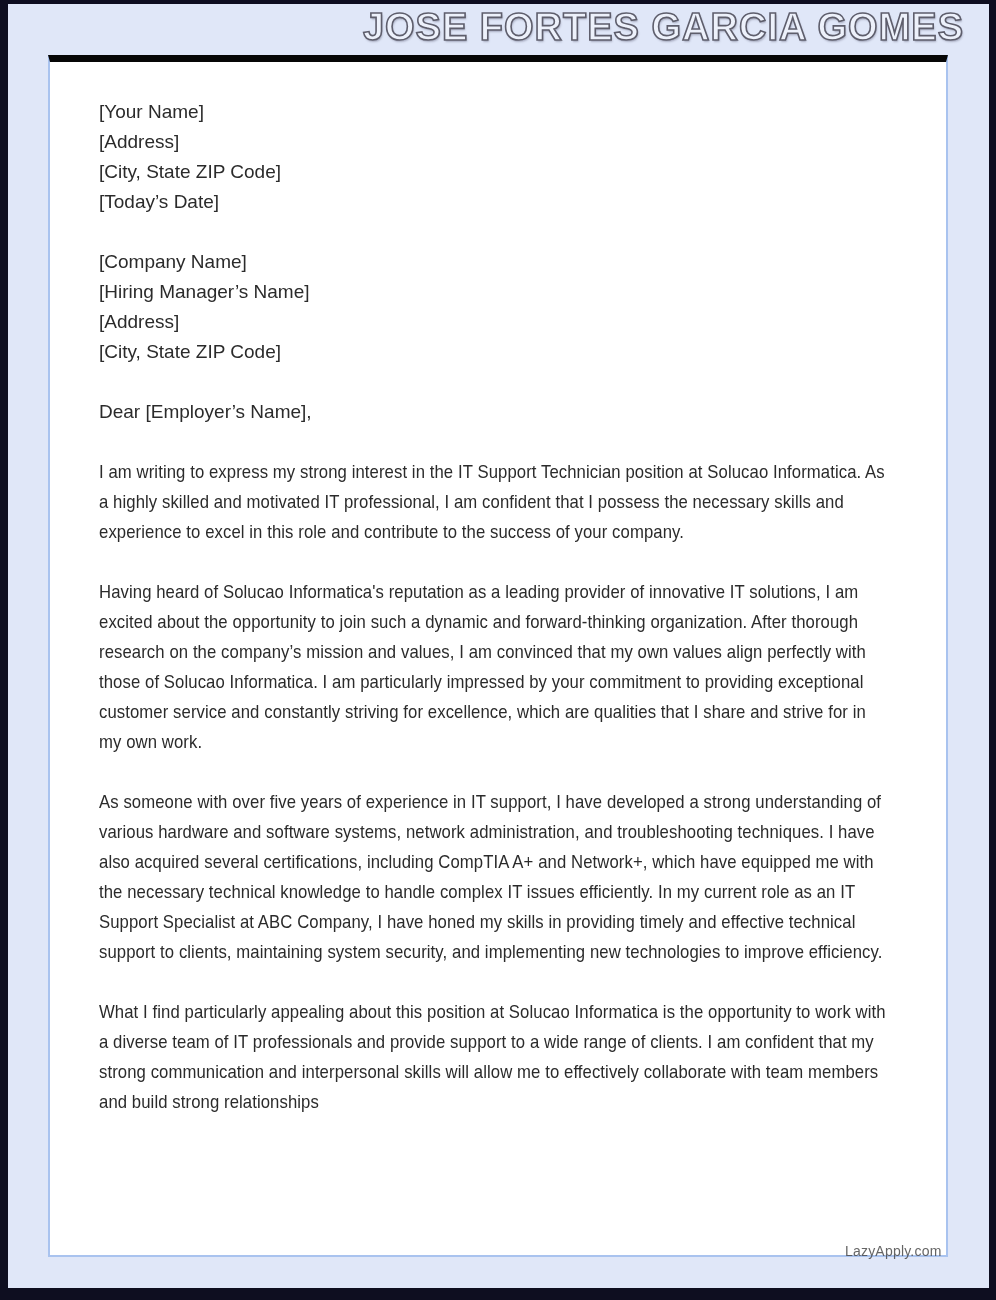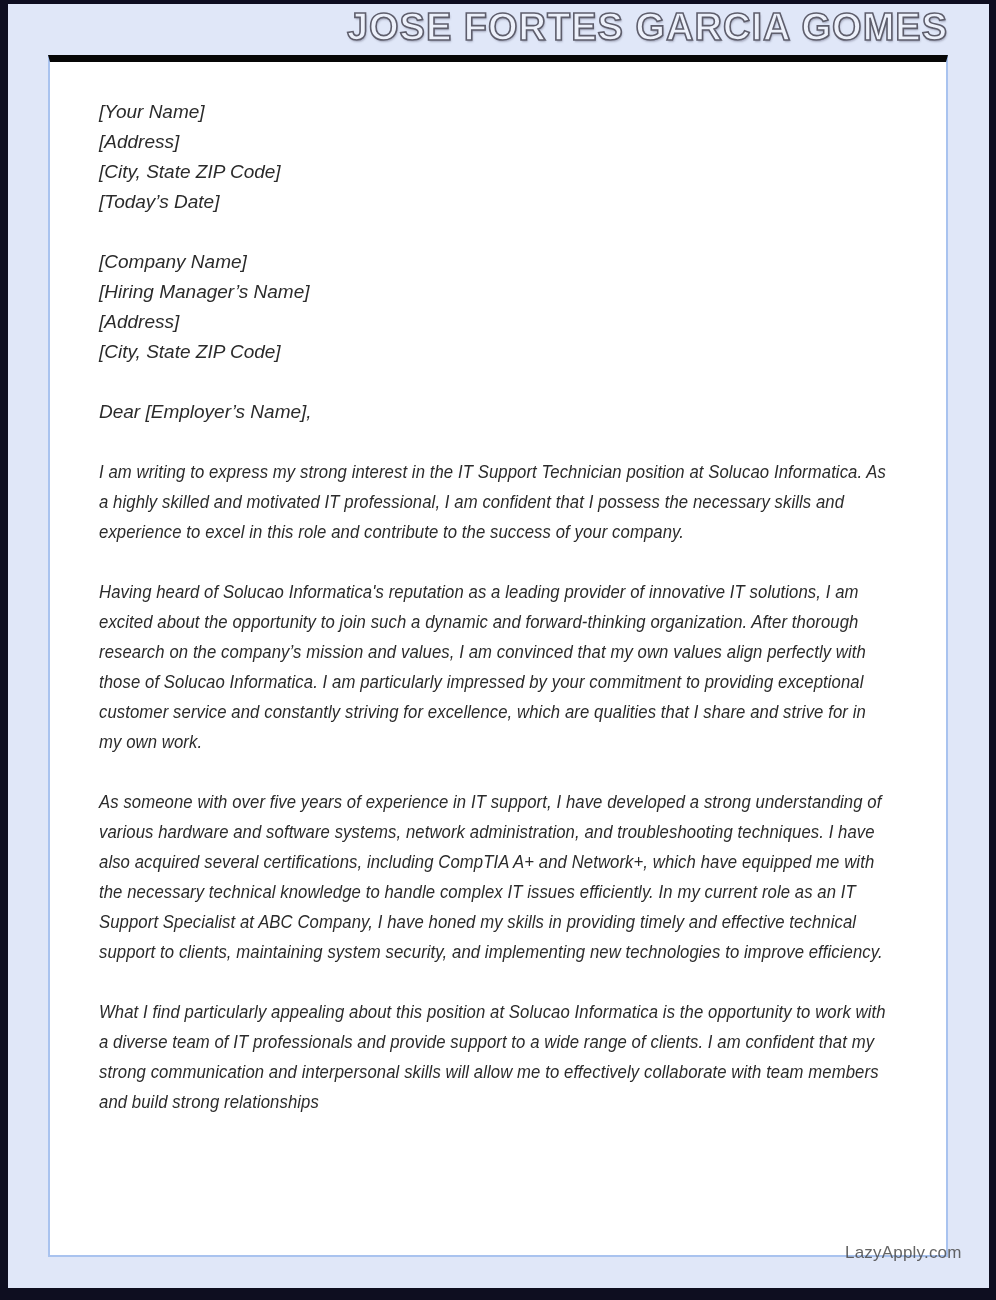--- a/index.html
+++ b/index.html
@@ -20,21 +20,21 @@
   .frame-top    { left: 0; top: 0; width: 996px; height: 4px; }
   .frame-left   { left: 0; top: 0; width: 8px; height: 1300px; }
   .frame-right  { right: 0; top: 0; width: 7px; height: 1300px; }
   .frame-bottom { left: 0; bottom: 0; width: 996px; height: 12px; }
 
   
   .title {
     position: absolute;
     left: 0; top: 6px;
     width: 996px;
-    padding-right: 48px;
+    padding-right: 32px;
     text-align: right;
     font-size: 38px;
     font-weight: 700;
     letter-spacing: 1px;
     color: #edf1fb;
     -webkit-text-stroke: 1.6px #5e5e6c;
     text-shadow: 1px 2px 2px rgba(70,70,95,0.35);
     white-space: nowrap;
     z-index: 5;
   }
@@ -52,36 +52,35 @@
 
   
   .content {
     position: absolute;
     left: 99px; top: 97px;
     width: 794px;
     color: #2b2b2b;
     font-size: 19px;
     line-height: 30px;
     z-index: 4;
-    font-style: italic;
   }
   .block { margin-bottom: 30px; }
   .line { line-height: 30px; }
   .content p {
     margin: 0 0 30px 0;
     width: 903px;               
     transform: scaleX(0.879);   
     transform-origin: 0 0;
     letter-spacing: 0.1px;
   }
 
   .watermark {
     position: absolute;
     left: 845px; top: 1243px;
-    font-size: 17px;
+    font-size: 14px;
     color: #4a4a4a;
     opacity: 0.85;
     z-index: 6;
     letter-spacing: 0.2px;
   }
 </style>
 </head>
 <body>
 
 <div class="canvas">

